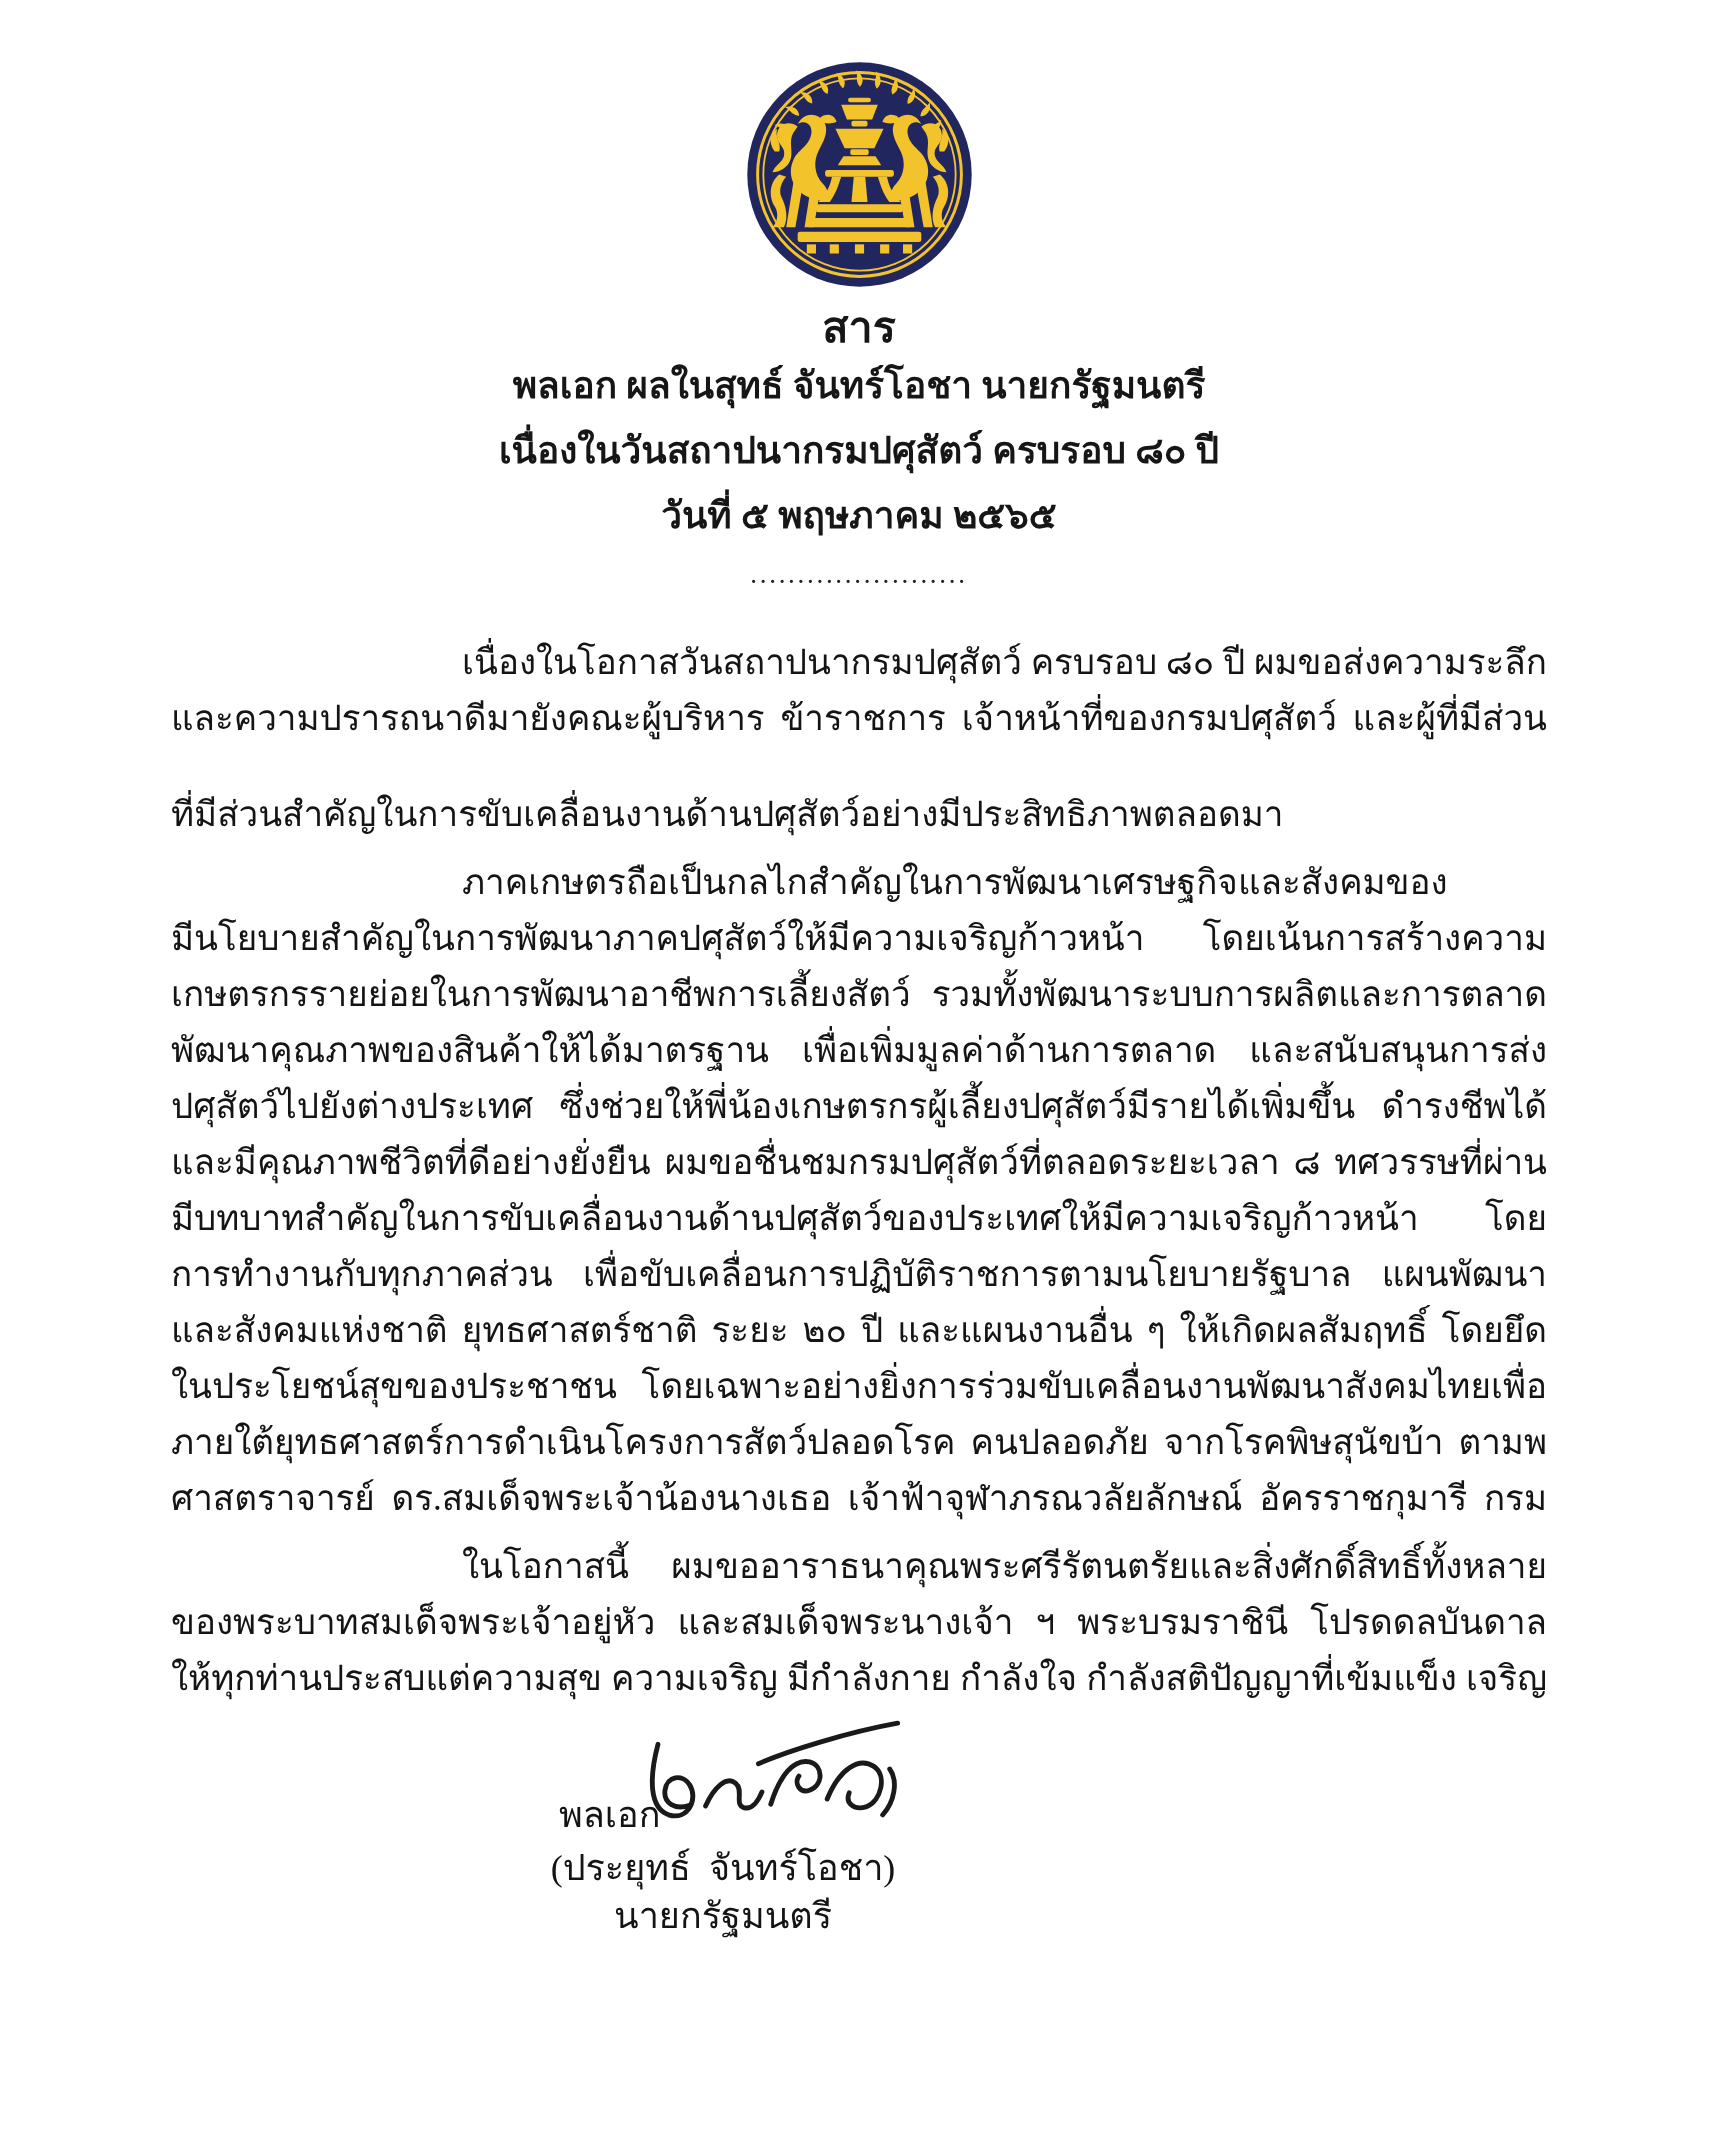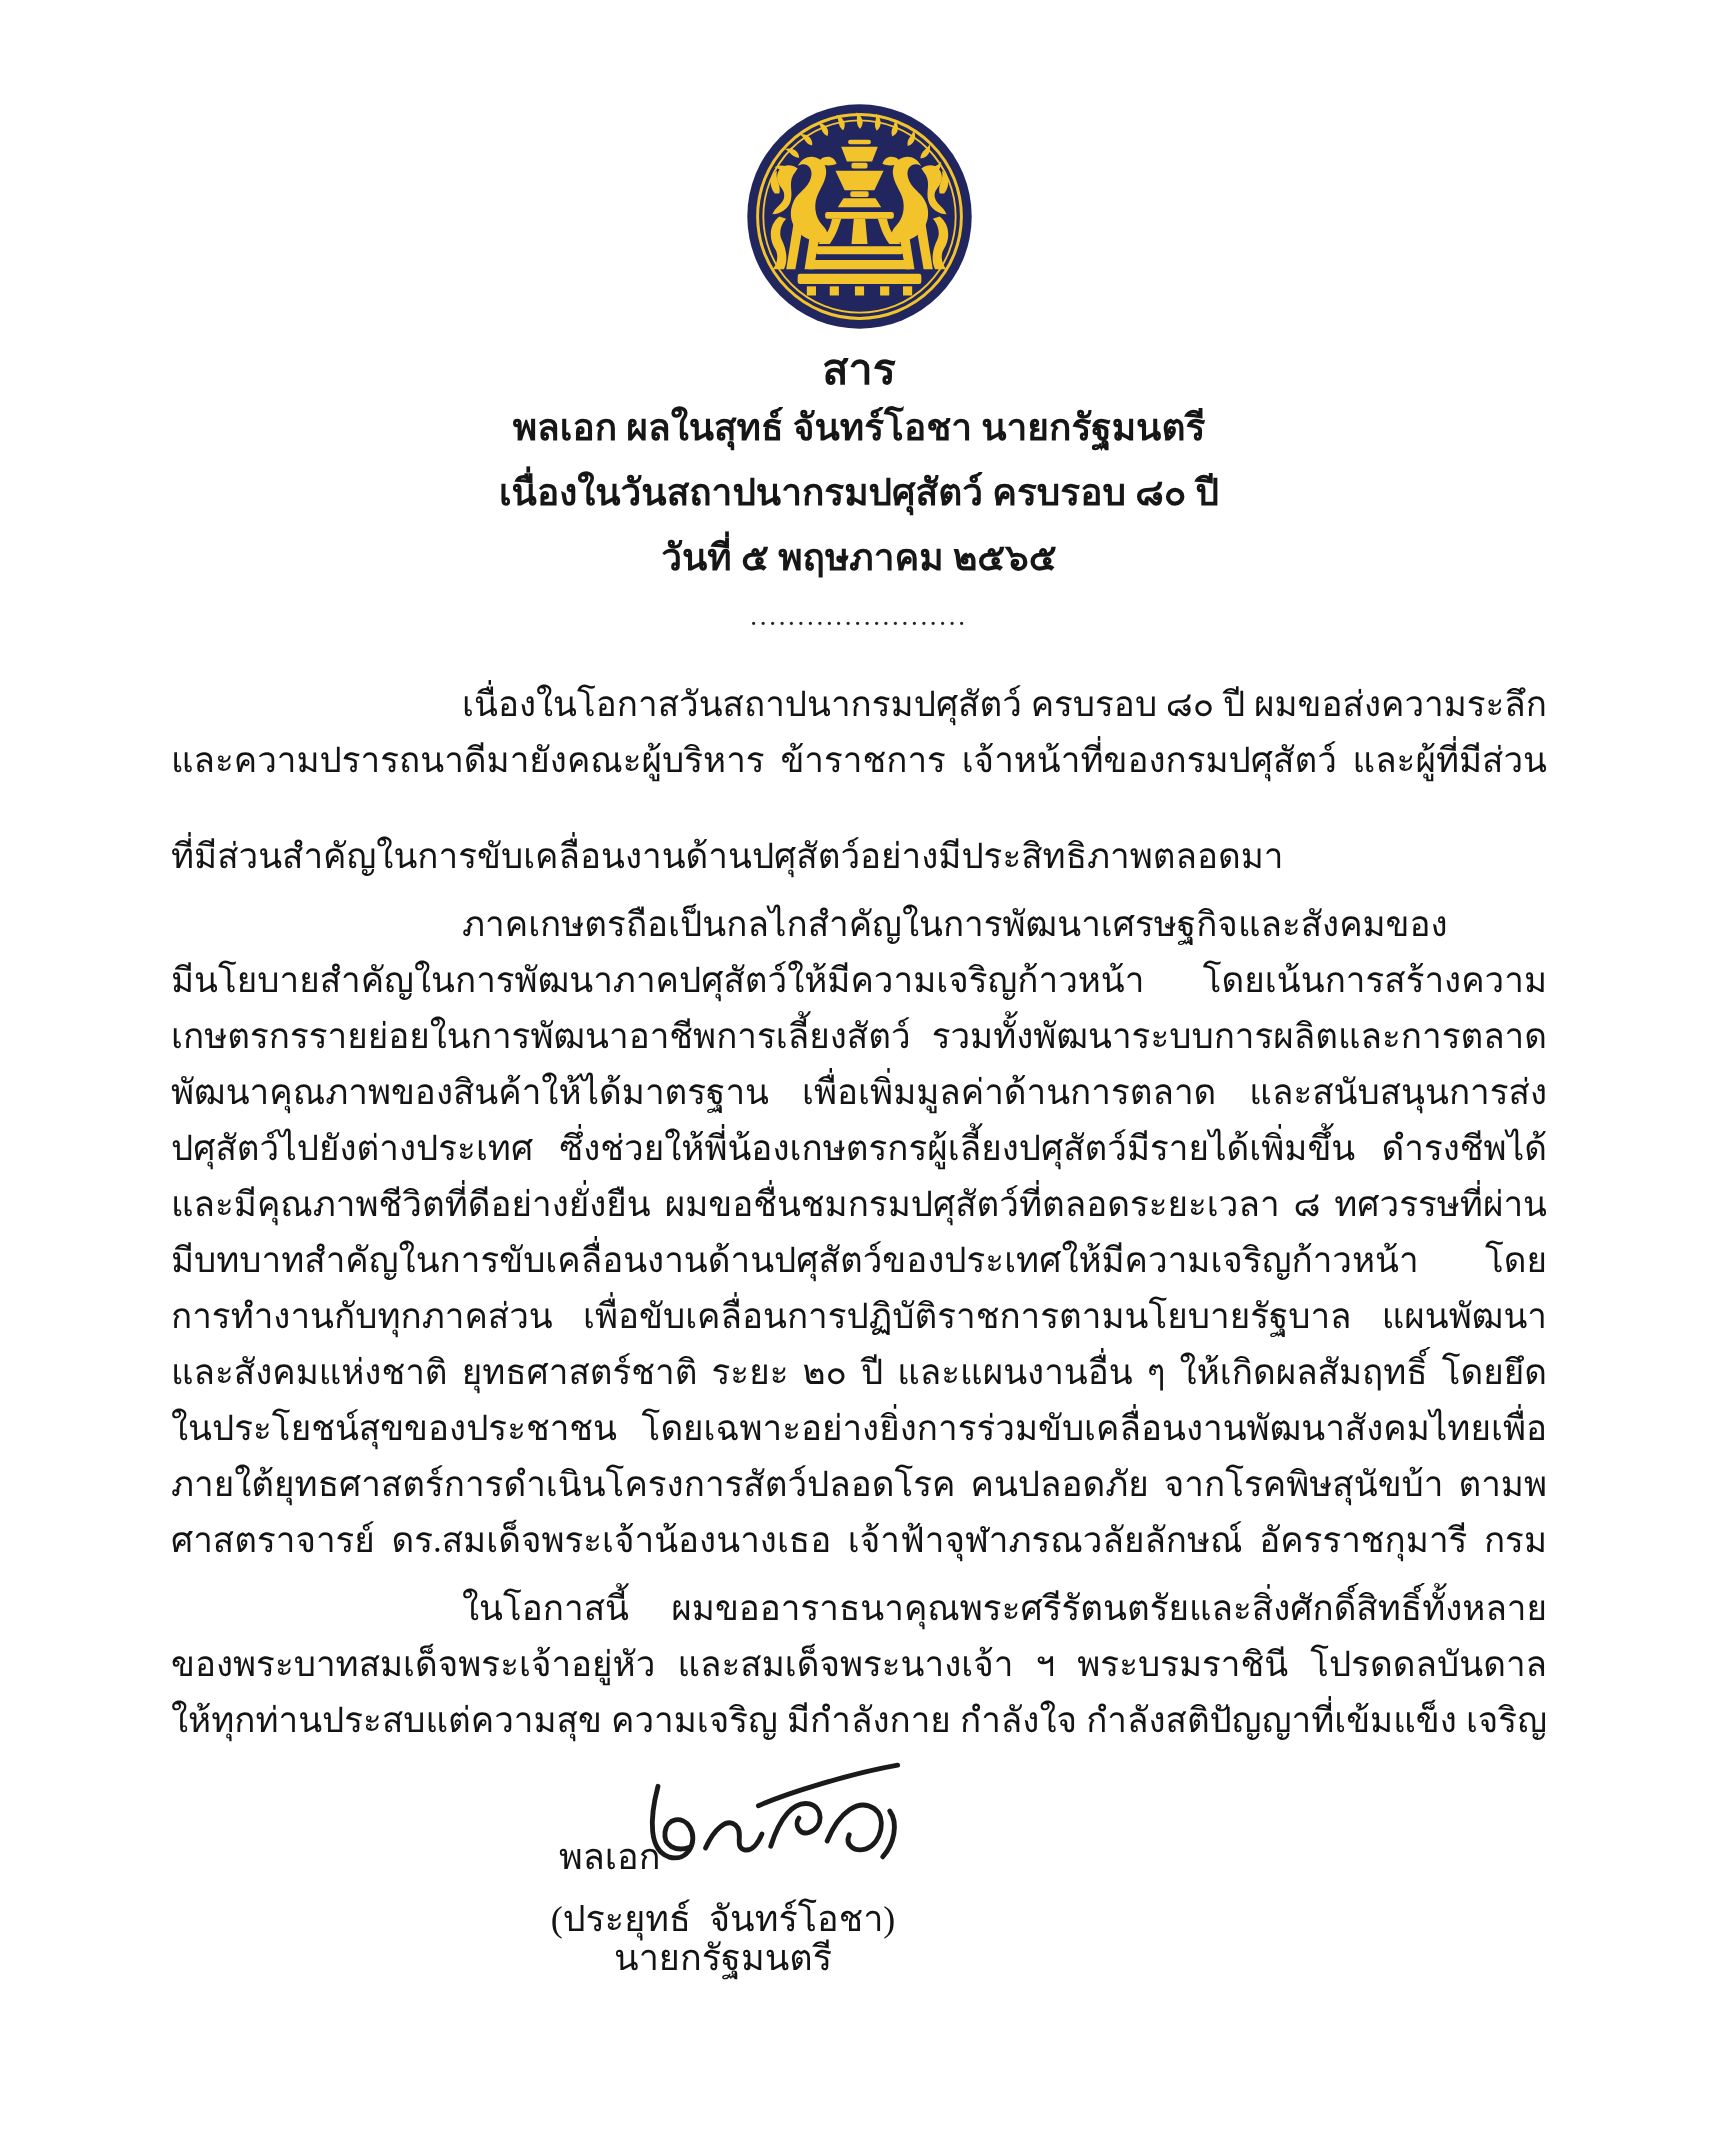--- a/index.html
+++ b/index.html
@@ -5,40 +5,40 @@
   html,body{margin:0;padding:0;background:#e8e8e8;}
   .page{
     position:relative;
     width:1718px;height:2147px;
     margin:0 auto;
     background:#ffffff;
     color:#1c1c1c;
     font-family:"Liberation Serif", serif;
     overflow:hidden;
   }
-  .doc-header{text-align:center;padding-top:102px;}
+  .doc-header{text-align:center;padding-top:60px;}
   .emblem{display:inline-block;line-height:0;}
   .emblem svg{width:229px;height:229px;}
   .doc-type{font-size:43px;font-weight:bold;margin-top:9px;line-height:51px;color:#161616;}
   .head-line{font-size:37px;font-weight:bold;line-height:65px;color:#161616;}
   .dots{font-size:27px;letter-spacing:2.7px;margin-top:11px;line-height:31px;color:#222;}
   .body-text{padding:0 171px;margin-top:45px;font-size:35px;color:#141414;}
   .paragraph{margin:0 0 11.8px 0;}
   .line{
     height:56px;line-height:56px;
     text-align:justify;text-align-last:justify;
     overflow:hidden;white-space:normal;
   }
   .line.first{text-indent:291px;}
   .line.last{text-align-last:left;margin-top:40px;}
   .signature-block{position:relative;margin-left:430px;width:586px;height:273px;margin-top:25.5px;font-size:36px;color:#141414;}
   .sig-rank{position:absolute;left:129px;top:54px;}
   .sig-autograph{position:absolute;left:198px;top:-16.4px;width:282px;height:136px;line-height:0;}
   .sig-autograph svg{width:282px;height:136px;}
-  .sig-name{position:absolute;top:116px;left:0;width:100%;text-align:center;white-space:pre;}
+  .sig-name{position:absolute;top:107px;left:0;width:100%;text-align:center;white-space:pre;}
   .sig-title{position:absolute;top:155px;left:0;width:100%;text-align:center;}
 </style>
 </head>
 <body>
 
 <div class="page">
 
   <header class="doc-header">
 
     <span class="emblem">

